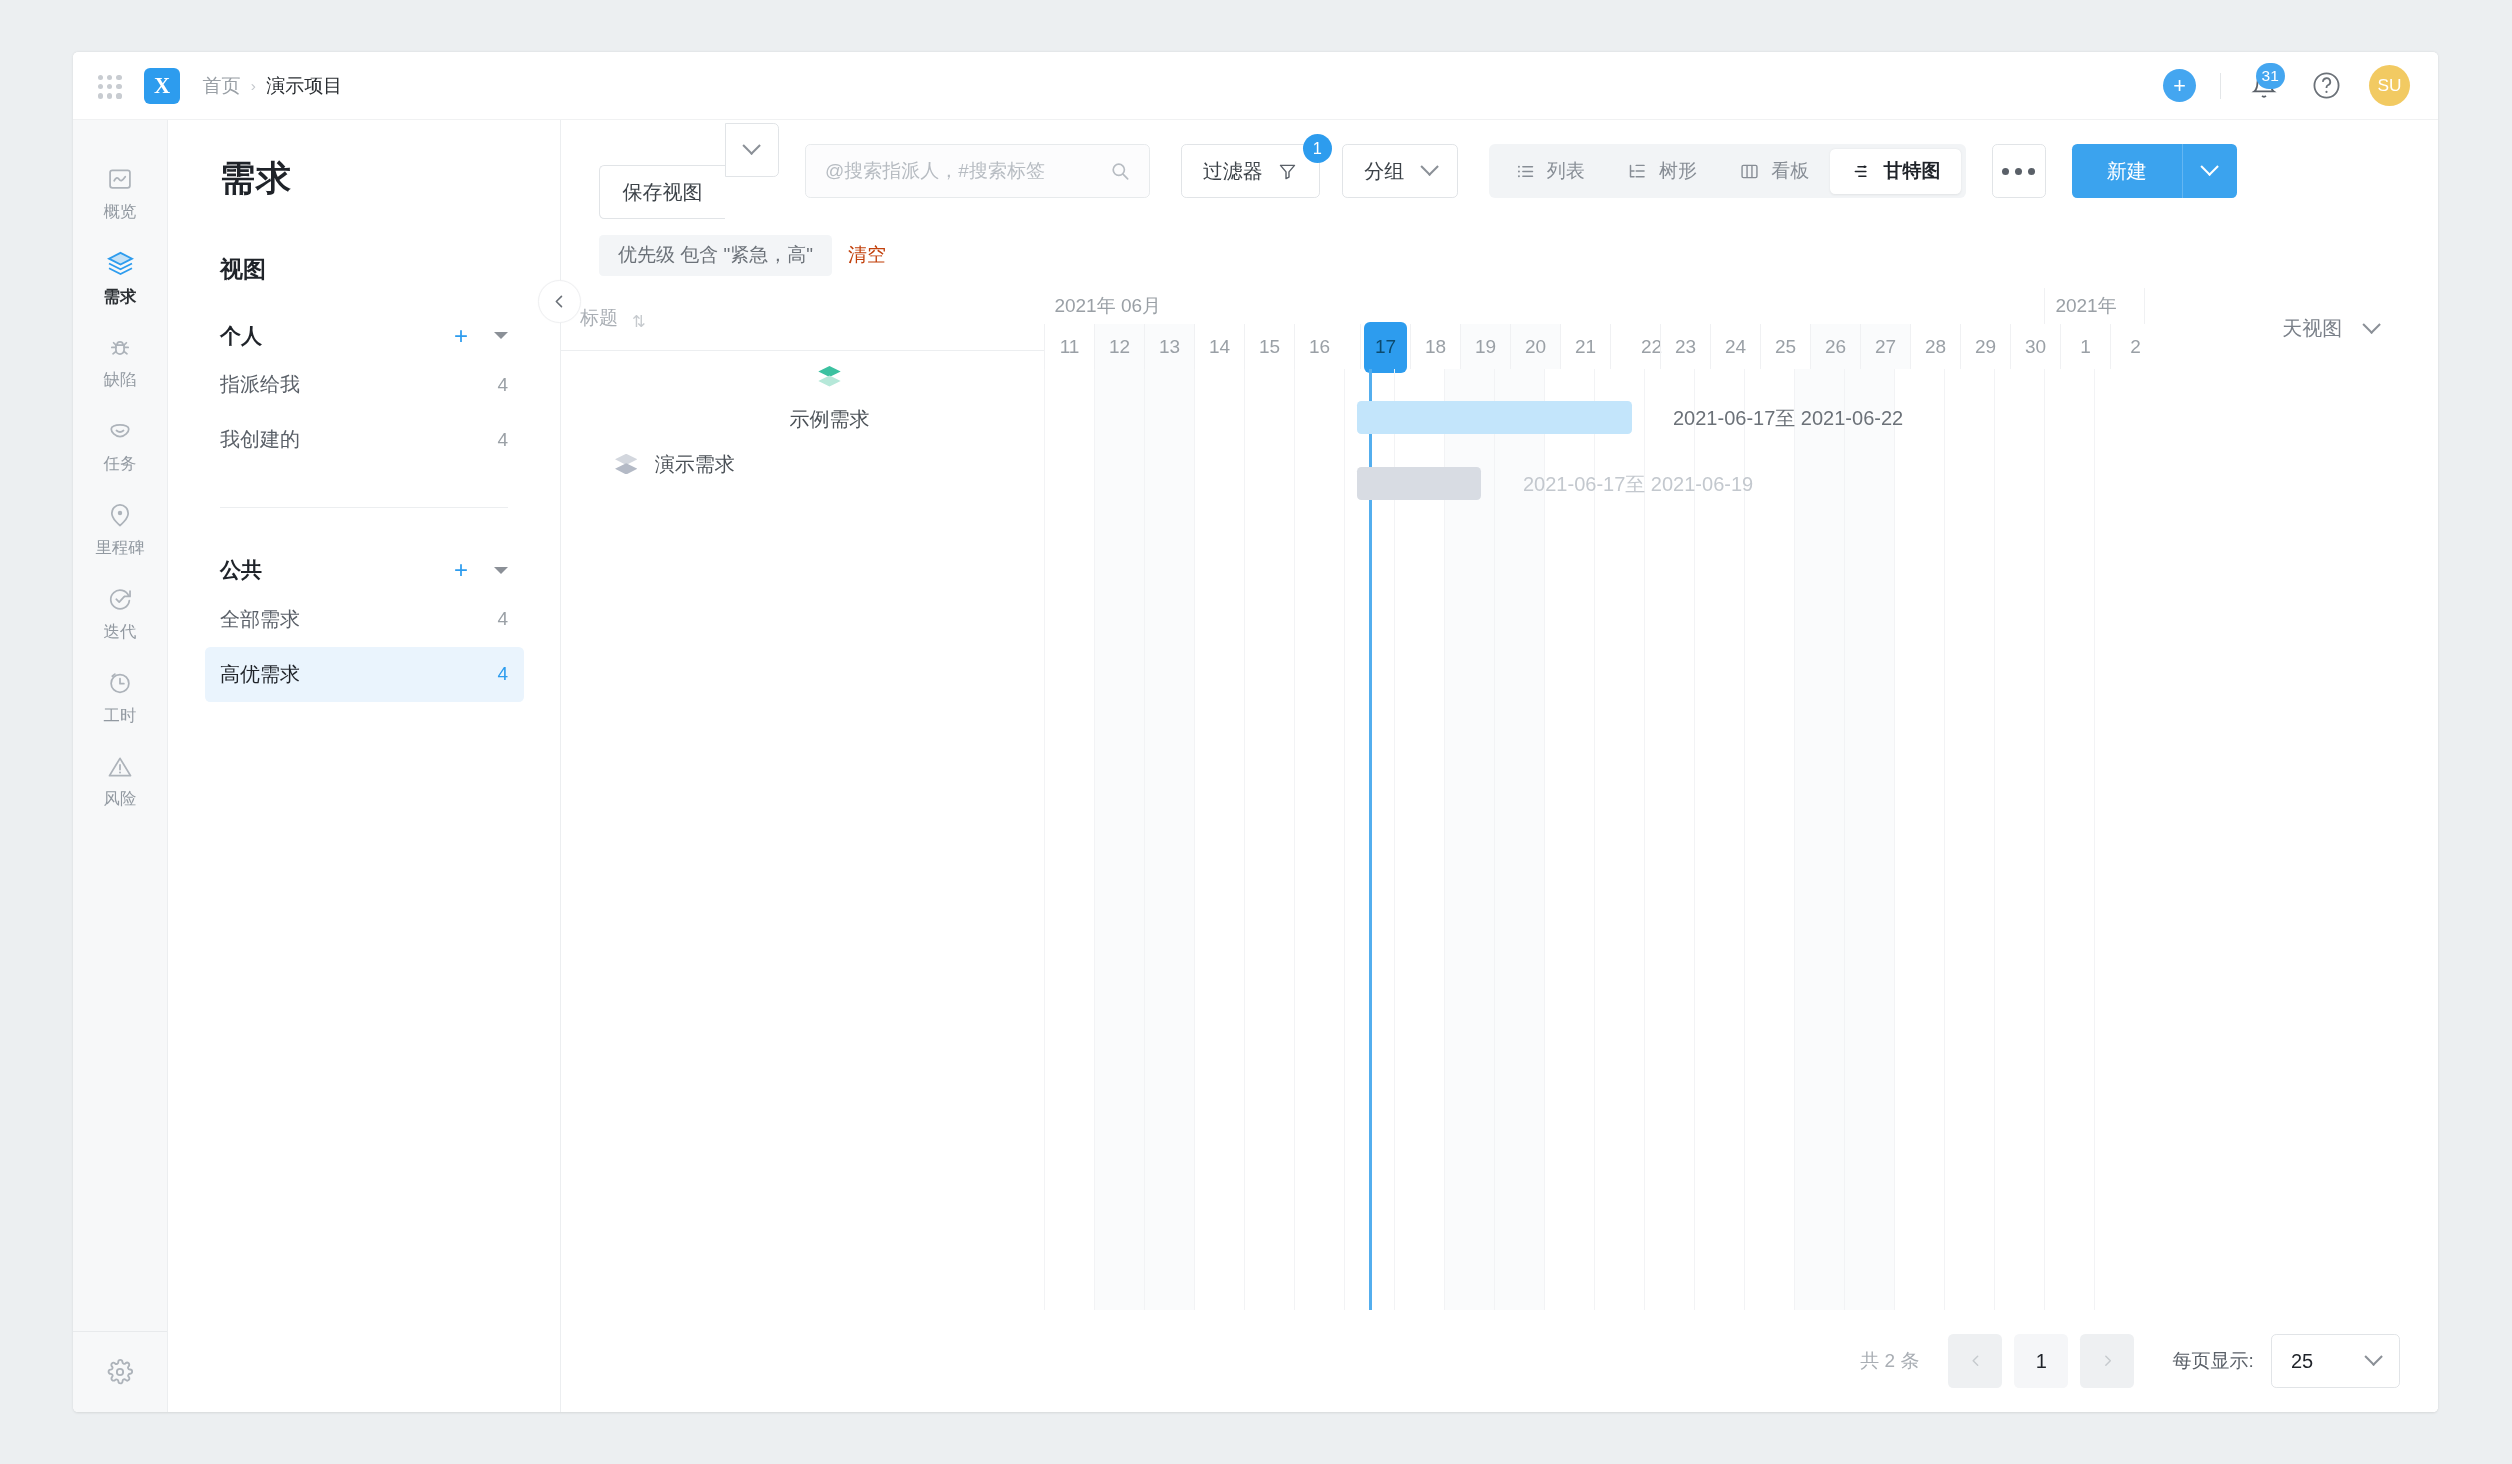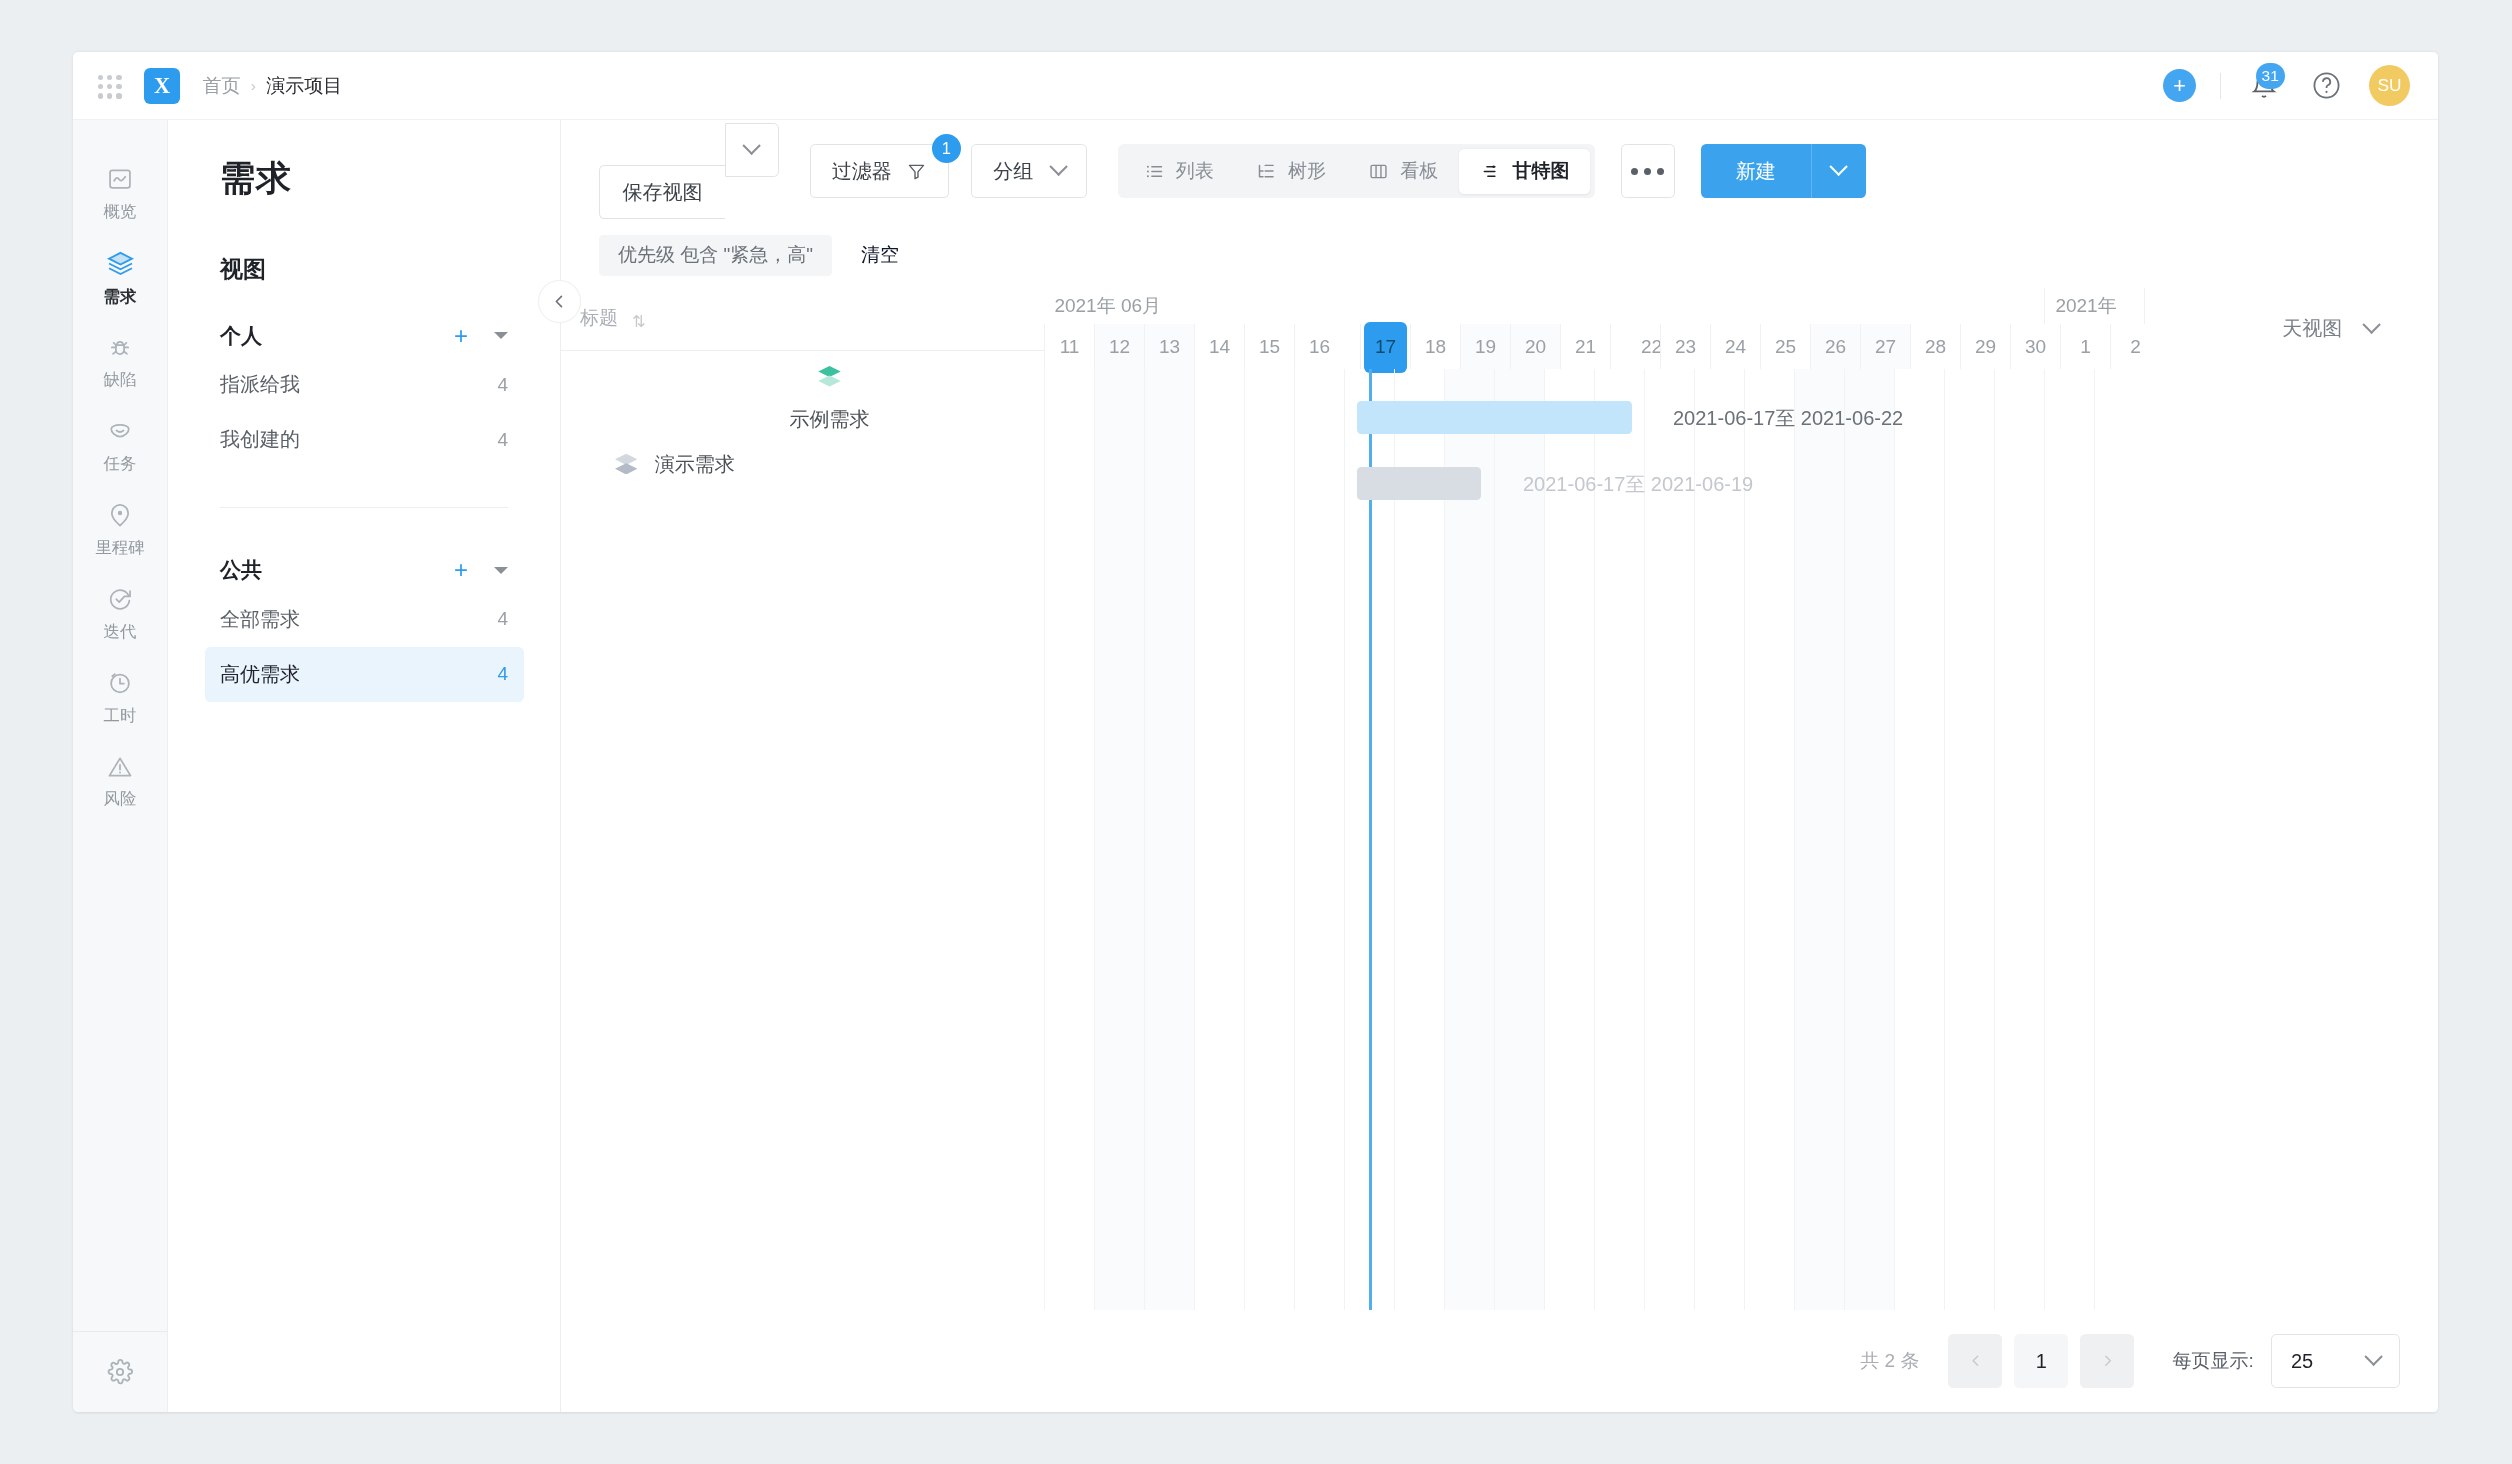--- a/index.html
+++ b/index.html
@@ -104,21 +104,21 @@
   .dot3{width:7px;height:7px;border-radius:50%;background:#5a6068;display:inline-block;}
   .new-split{margin-left:26px;display:flex;}
   .new-split .l{height:54px;padding:0 35px;background:#3ba3ee;color:#fff;font-size:20px;display:flex;align-items:center;
                 border-radius:5.2px 0 0 5.2px;cursor:pointer;}
   .new-split .r{height:54px;width:54px;background:#3ba3ee;display:flex;align-items:center;justify-content:center;
                 border-radius:0 5.2px 5.2px 0;cursor:pointer;border-left:0.9px solid #64b6f2;}
 
   .chips{height:66px;flex:0 0 66px;display:flex;align-items:center;padding-left:38px;}
   .chip{height:41px;background:#f3f5f7;border-radius:4.3px;display:flex;align-items:center;padding:0 19px;
         font-size:19px;color:#6b7178;cursor:pointer;}
-  .chip-clear{margin-left:29px;font-size:19px;color:#0f172a;cursor:pointer;}
+  .chip-clear{margin-left:16px;font-size:19px;color:#c2410c;cursor:pointer;}
 
   
   .gantt{flex:1;display:flex;min-height:0;position:relative;}
   .g-left{width:483px;flex:0 0 483px;box-sizing:border-box;}
   .g-left-head{height:52px;display:flex;align-items:flex-end;padding:0 0 8.6px 19px;box-sizing:border-box;}
   .g-left-head .t{font-size:19px;color:#a9aeb4;}
   .g-left-head .sortico{font-size:16.4px;color:#c6cace;margin-left:14px;}
   .g-left-sep{height:0.9px;background:#eceef0;margin-top:9.5px;}
   .task-row{height:66px;display:flex;align-items:center;padding-left:54px;gap:17.3px;cursor:pointer;}
   .task-name{font-size:20px;color:#4b5157;}
@@ -339,20 +339,27 @@
     <div class="main">
 
       <div class="toolbar">
         <div class="split">
           <div class="left">保存视图</div>
           <div class="right">
             <span class="chev"></span>
           </div>
         </div>
 
+        <div class="search">
+          <input placeholder="@搜索指派人，#搜索标签" style="">
+          <svg width="22.4" height="22.4" viewBox="0 0 24 24" fill="none" stroke="#b7bcc2" stroke-width="1.8">
+            <circle cx="10.5" cy="10.5" r="6"></circle>
+              <path d="M15 15.2 20 20.2" stroke-linecap="round"></path>
+          </svg>
+        </div>
 
         <div class="filter-wrap">
           <div class="btn filter-btn">
             <span>过滤器</span>
             <svg width="21" height="21" viewBox="0 0 24 24" fill="none" stroke="#5a6068" stroke-width="1.6">
               <path d="M4 5h16l-6.3 7.4v5.9l-3.4 1.8v-7.7z" stroke-linejoin="round"></path>
             </svg>
           </div>
           <div class="filter-badge">1</div>
         </div>

